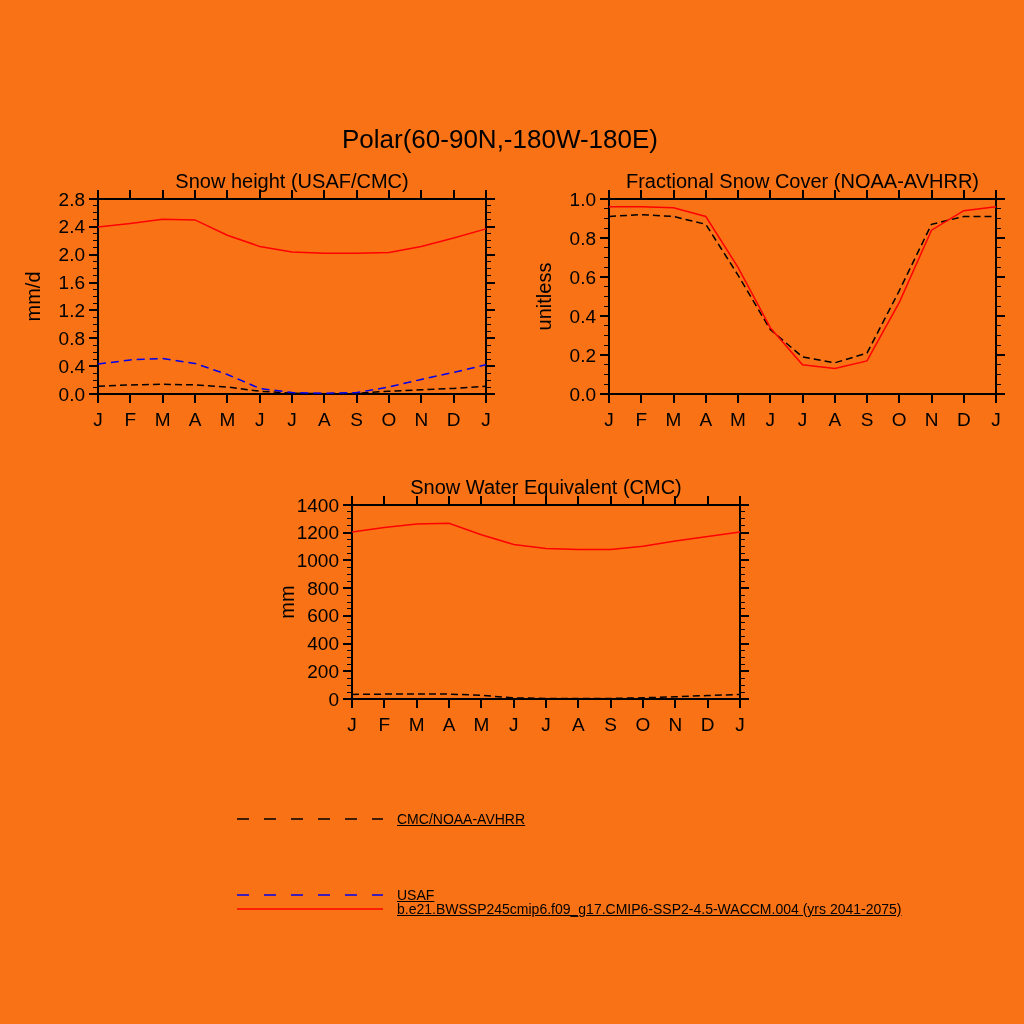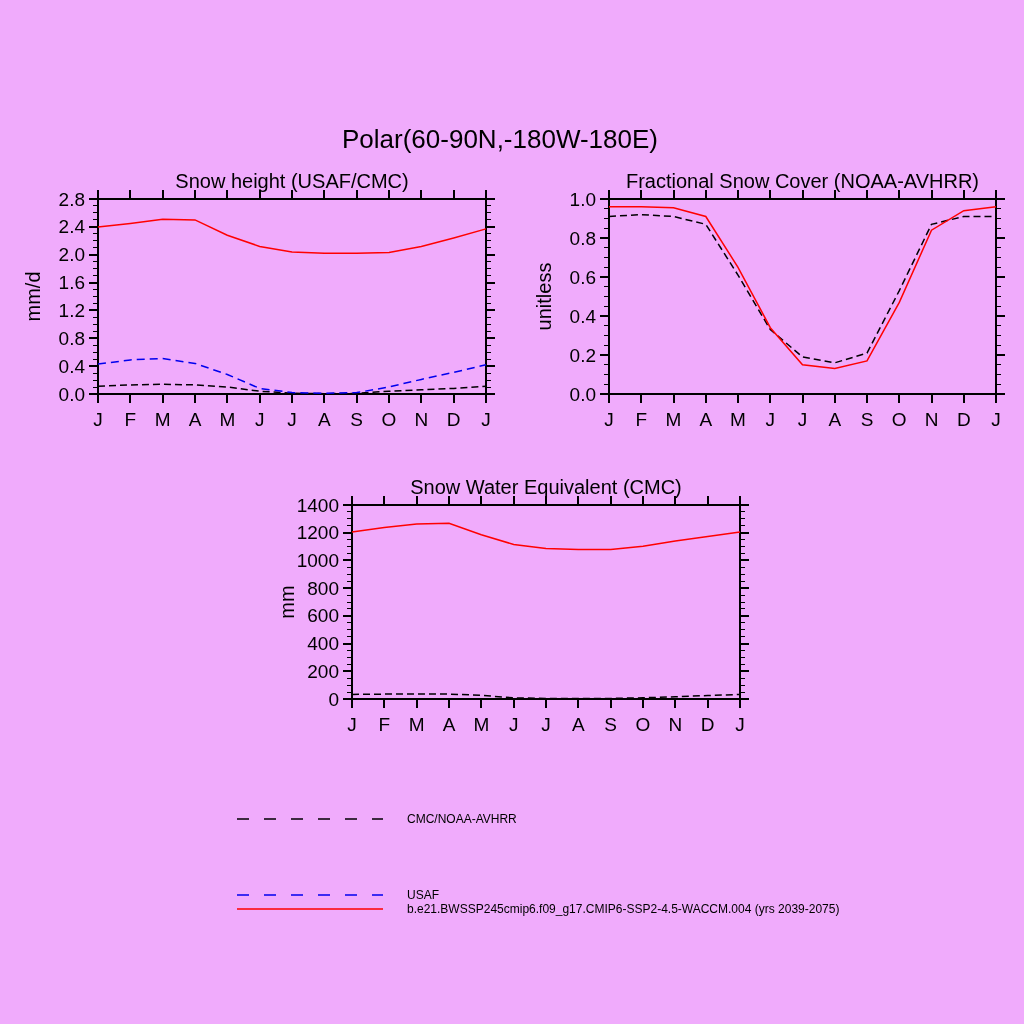--- a/index.html
+++ b/index.html
@@ -1,28 +1,28 @@
 <!DOCTYPE html>
 <html><head>
 <meta charset="utf-8">
 <style>
   html,body{margin:0;padding:0;background:#ffffff;}
   #canvas{
-    position:relative;width:1024px;height:1024px;background:#f0abfc;overflow:hidden;
+    position:relative;width:1024px;height:1024px;background:#f97316;overflow:hidden;
     font-family:"Liberation Sans", sans-serif;
   }
   #main-title{
     position:absolute;top:124px;left:0;width:1000px;text-align:center;
     font-size:26px;color:#000;
   }
   #figure-svg{position:absolute;left:0;top:0;}
   .legend{position:absolute;left:235px;top:0;width:789px;height:0;}
   .legend-row{position:absolute;left:0;height:16px;display:flex;align-items:center;}
   .legend-row svg{display:block;}
-  .legend-label{margin-left:22px;font-size:12px;color:#000;white-space:nowrap;}
+  .legend-label{margin-left:12px;font-size:14px;color:#000;white-space:nowrap;text-decoration:underline;}
 </style>
 </head>
 <body>
 
 <div id="canvas">
   <div id="main-title">Polar(60-90N,-180W-180E)</div>
 
   <svg id="figure-svg" width="1024" height="1024">
       <g>
         <g stroke="#000" shape-rendering="crispEdges">
@@ -361,16 +361,16 @@
     <div class="legend-row" style="top:887px;">
       <svg width="150" height="16">
         <line x1="2" y1="8" x2="148" y2="8" stroke-width="1.3" class="lg-line" stroke="#0000ee" stroke-dasharray="12 15"></line>
       </svg>
       <span class="legend-label">USAF</span>
     </div>
     <div class="legend-row" style="top:901px;">
       <svg width="150" height="16">
         <line x1="2" y1="8" x2="148" y2="8" stroke-width="1.3" class="lg-line" stroke="#ff0000"></line>
       </svg>
-      <span class="legend-label">b.e21.BWSSP245cmip6.f09_g17.CMIP6-SSP2-4.5-WACCM.004 (yrs 2039-2075)</span>
+      <span class="legend-label">b.e21.BWSSP245cmip6.f09_g17.CMIP6-SSP2-4.5-WACCM.004 (yrs 2041-2075)</span>
     </div>
   </div>
 </div>
 
 </body></html>

